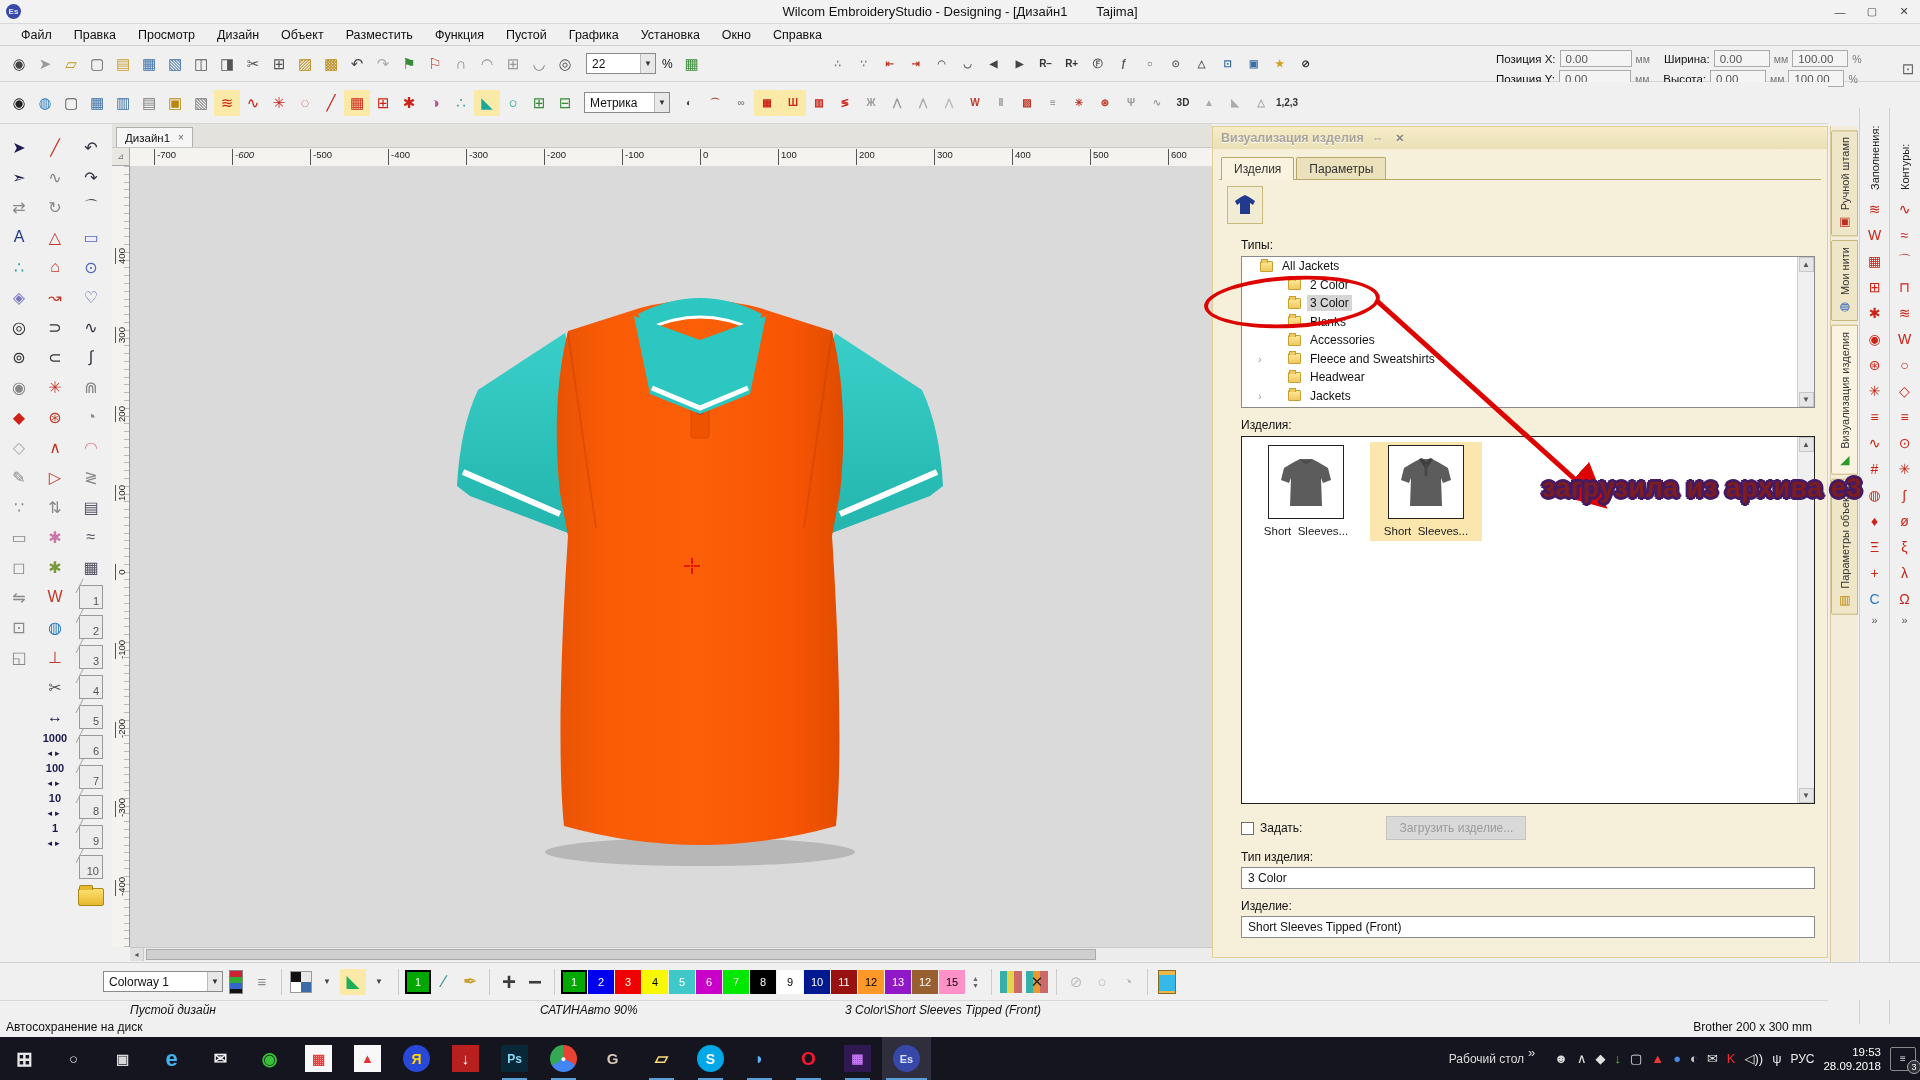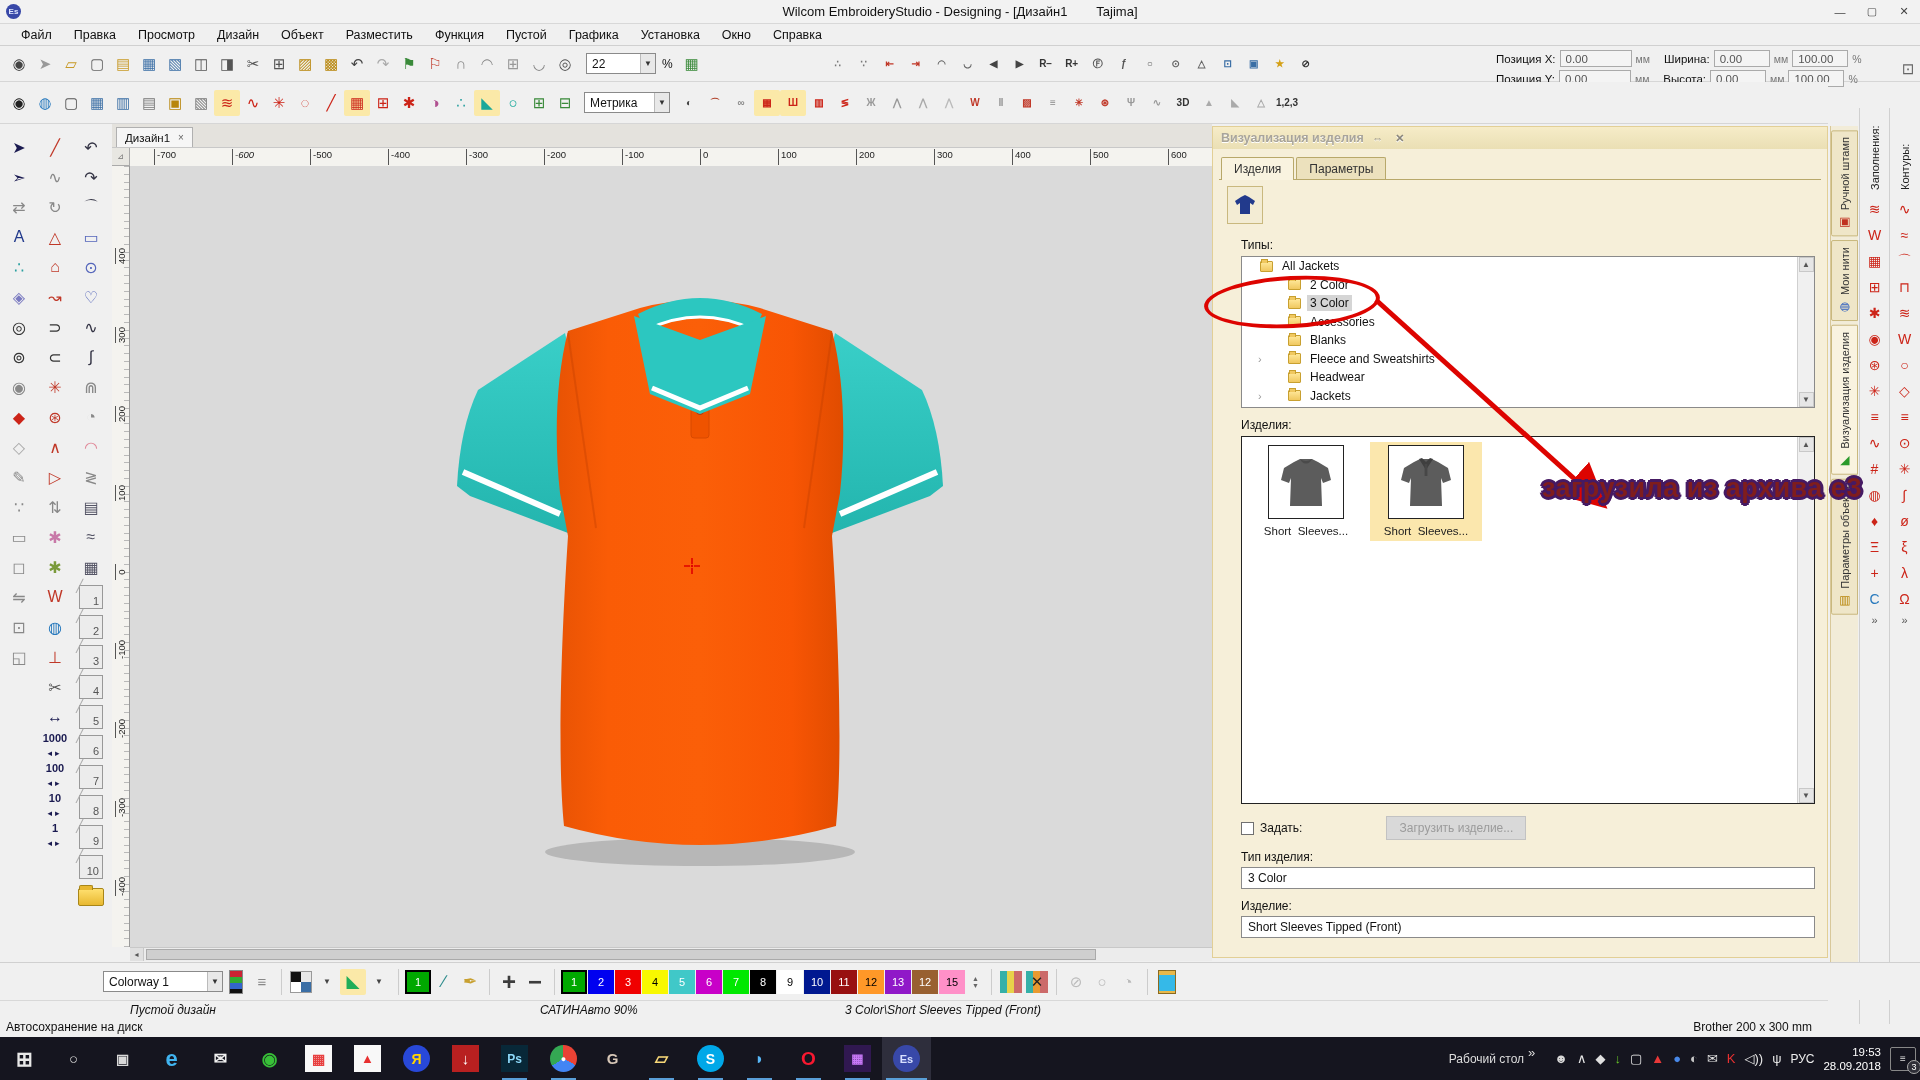--- a/index.html
+++ b/index.html
@@ -538,27 +538,27 @@
 
           <div class="trow" style="padding-left: 46px;">
             <span class="texp"></span>
             <span class="tfold"></span>
             <span class="tlabel sel">3 Color</span>
           </div>
 
           <div class="trow" style="padding-left: 46px;">
             <span class="texp"></span>
             <span class="tfold"></span>
-            <span class="tlabel">Accessories</span>
+            <span class="tlabel">Blanks</span>
           </div>
 
           <div class="trow" style="padding-left: 46px;">
             <span class="texp"></span>
             <span class="tfold"></span>
-            <span class="tlabel">Blanks</span>
+            <span class="tlabel">Accessories</span>
           </div>
 
           <div class="trow" style="padding-left: 46px;">
             <span class="texp">›</span>
             <span class="tfold"></span>
             <span class="tlabel">Fleece and Sweatshirts</span>
           </div>
 
           <div class="trow" style="padding-left: 46px;">
             <span class="texp"></span>

